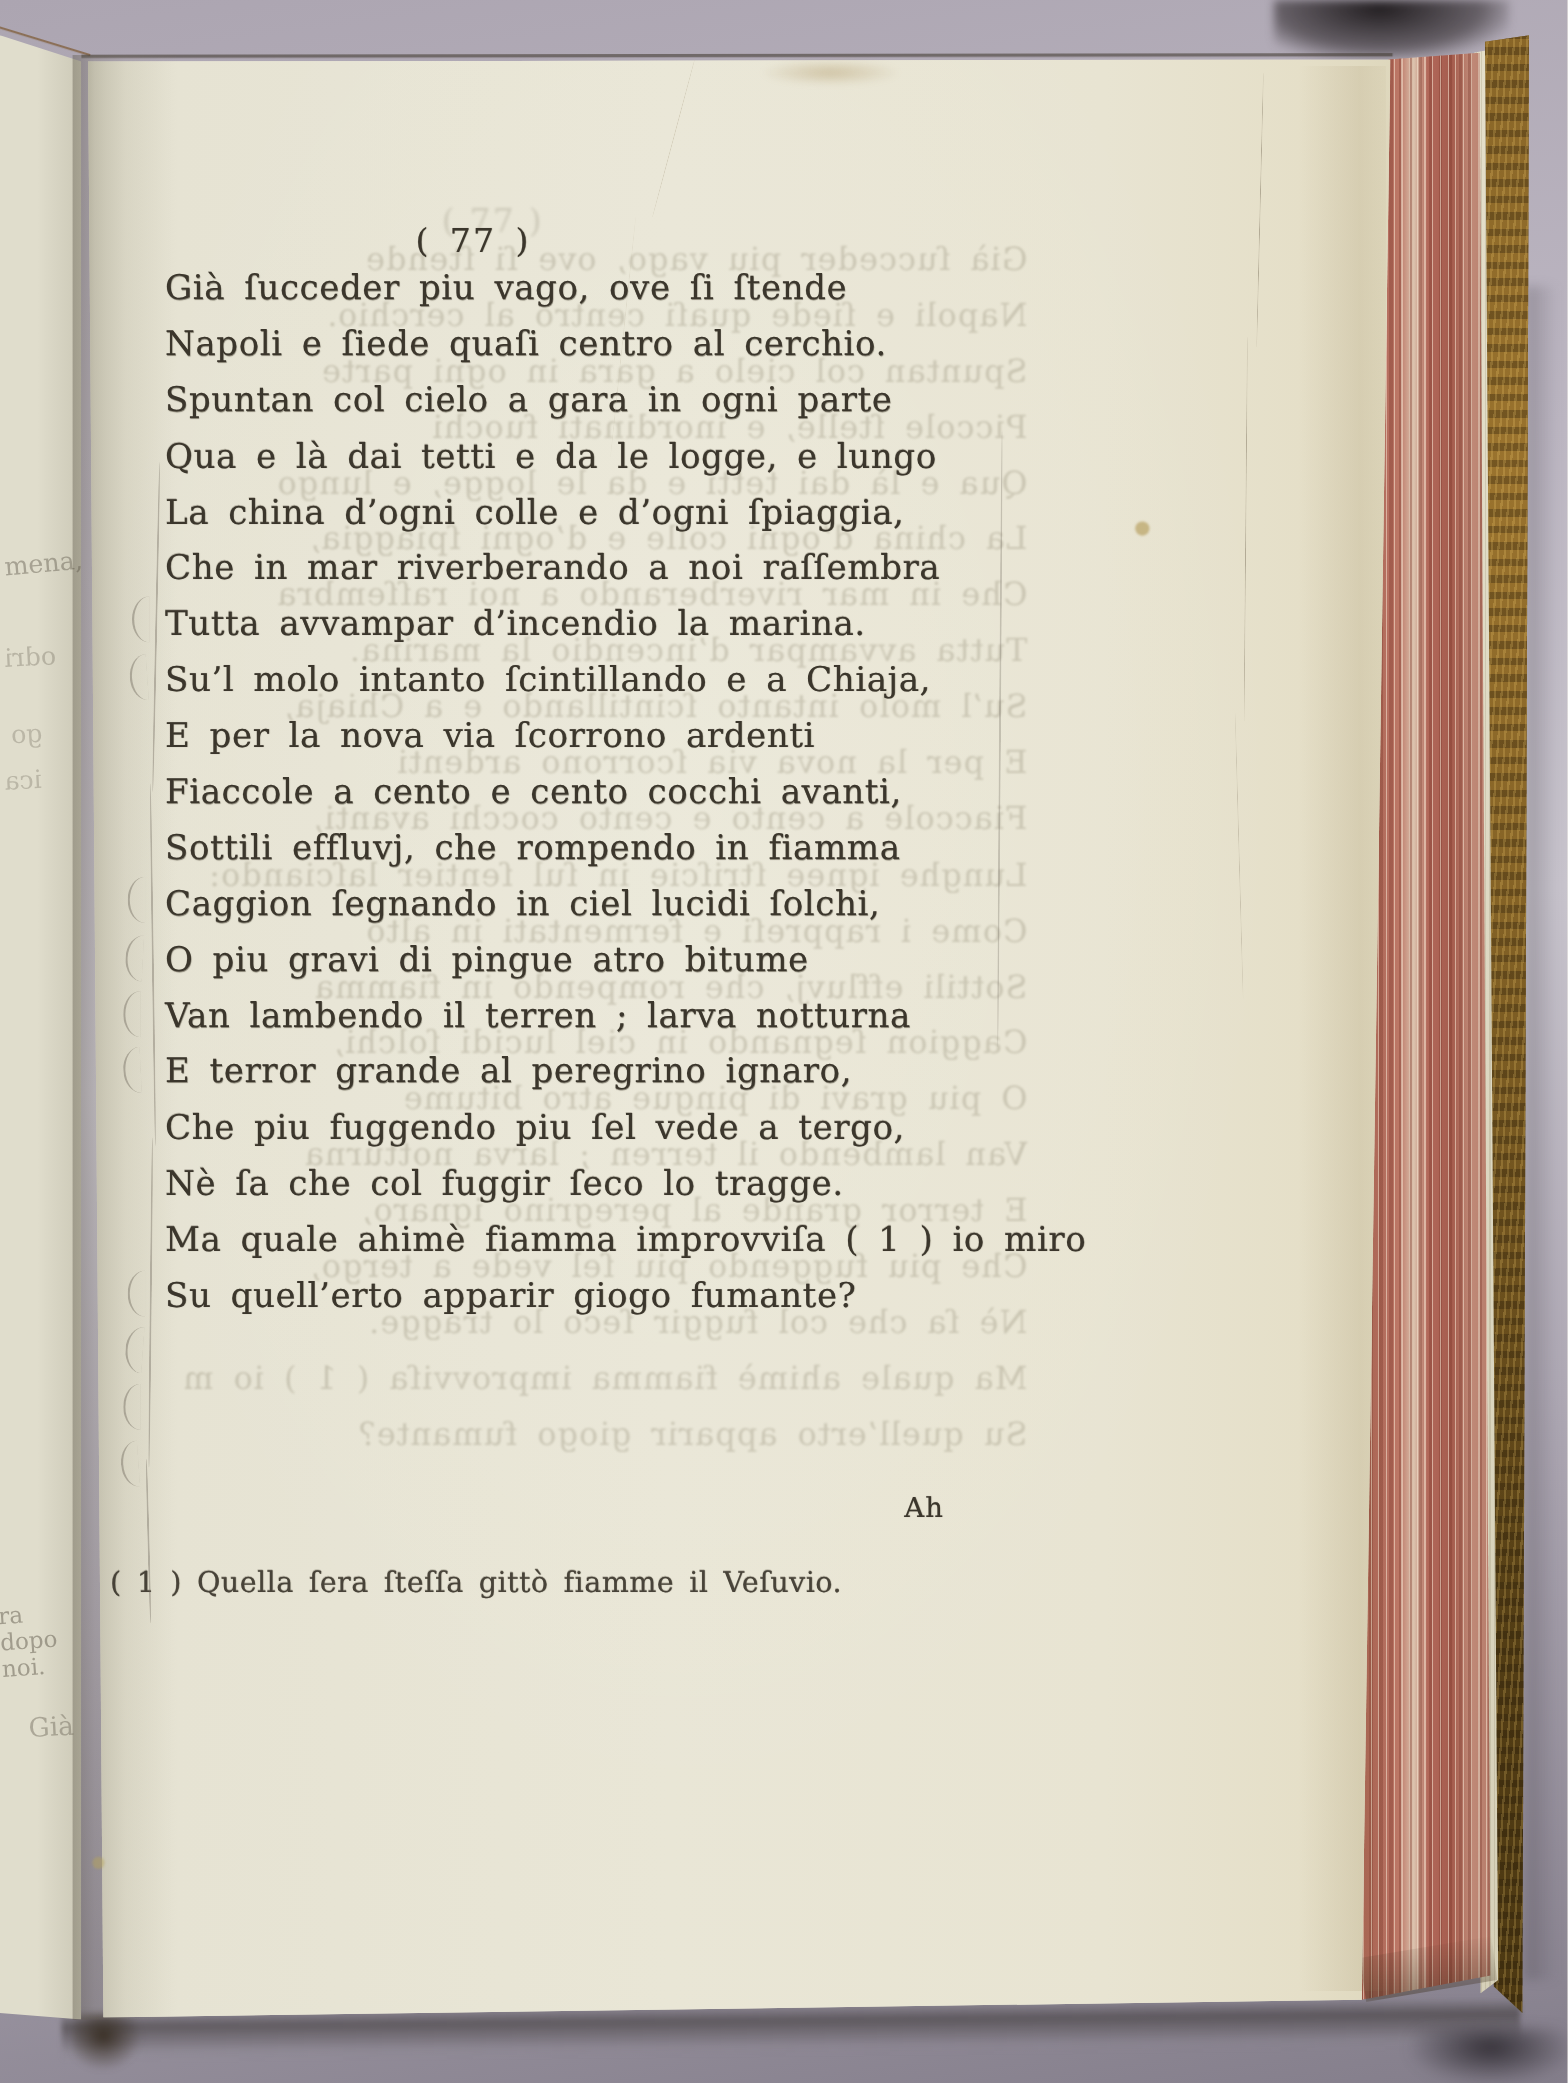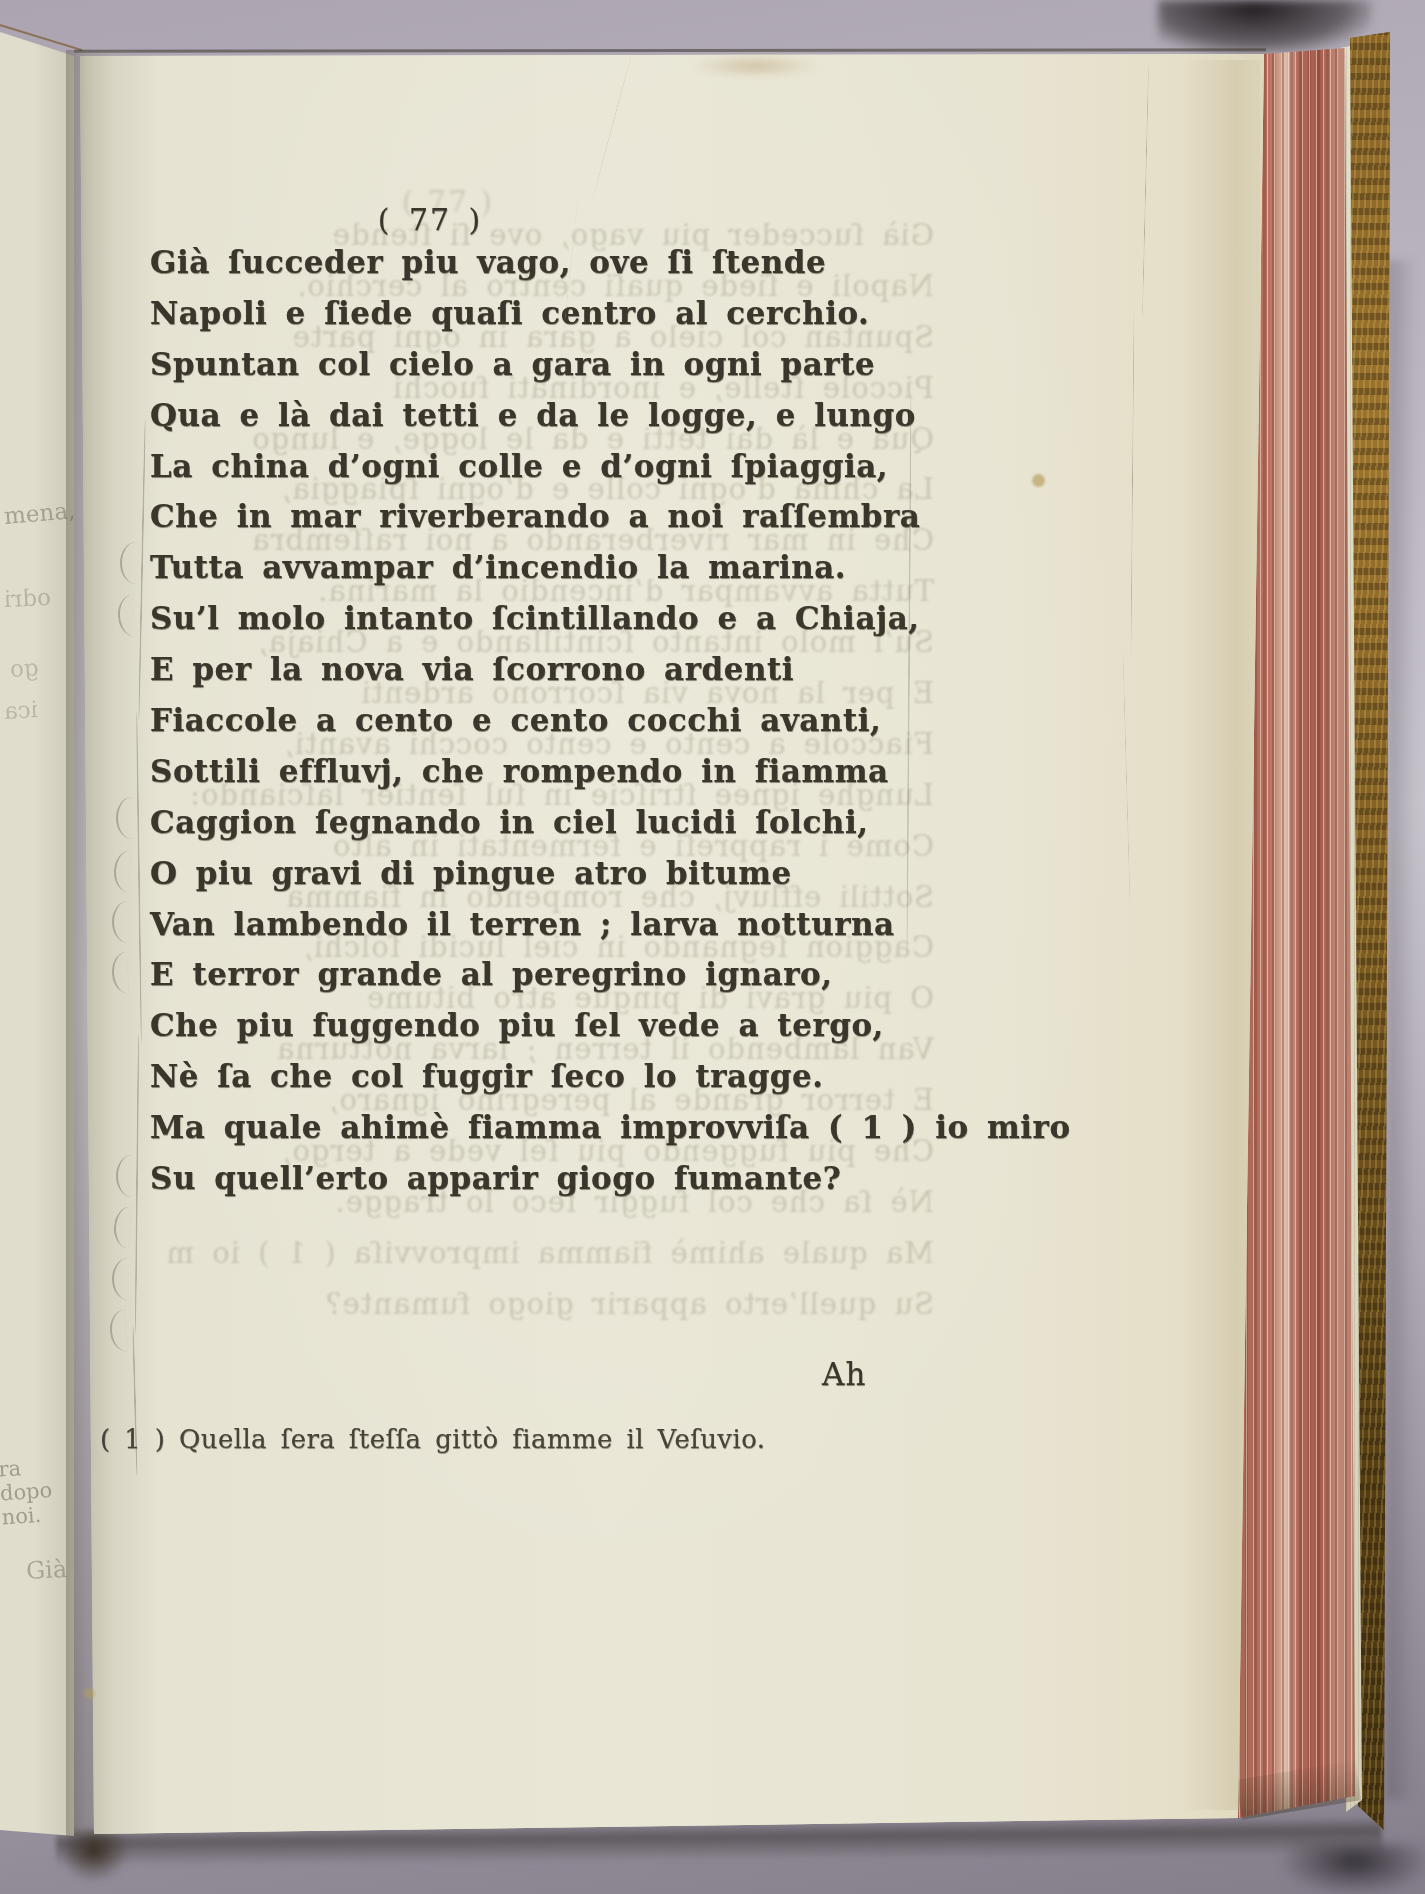--- a/index.html
+++ b/index.html
@@ -75,22 +75,22 @@
 
   
   .ink{color:var(--ink);
     text-shadow:.4px .5px .7px rgba(59,52,38,.55), -.2px -.2px .4px rgba(59,52,38,.25);}
   .page-number{left:150px;top:202px;width:560px;text-align:center;
     font-size:30px;letter-spacing:2px;word-spacing:6px;}
   .page-number-ghost{left:168px;top:184px;width:560px;text-align:center;font-size:30px;
     letter-spacing:2px;color:#8d8874;opacity:.30;filter:blur(1.6px);}
   .poem{left:150px;top:237px;width:1010px;font-size:31px;line-height:50.9px;
     letter-spacing:.5px;word-spacing:7px;}
-  .poem-line{white-space:nowrap;height:50.9px;font-weight:bold;}
-  .catchword{left:822px;top:1356px;font-size:31px;letter-spacing:1px;}
+  .poem-line{white-space:nowrap;height:50.9px;}
+  .catchword{left:822px;top:1356px;font-size:25px;letter-spacing:1px;}
   .footnote{left:100px;top:1424px;font-size:26px;letter-spacing:.4px;word-spacing:5px;white-space:nowrap;
     opacity:.92;}
 
   
   .ghost{left:168px;top:210px;width:766px;font-size:29px;line-height:50.9px;
     letter-spacing:1px;word-spacing:7px;color:var(--ghost-text);
     transform:scaleX(-1);opacity:.28;filter:blur(1.2px);}
   .ghost-line{white-space:nowrap;height:50.9px;overflow:hidden;}
 
   

